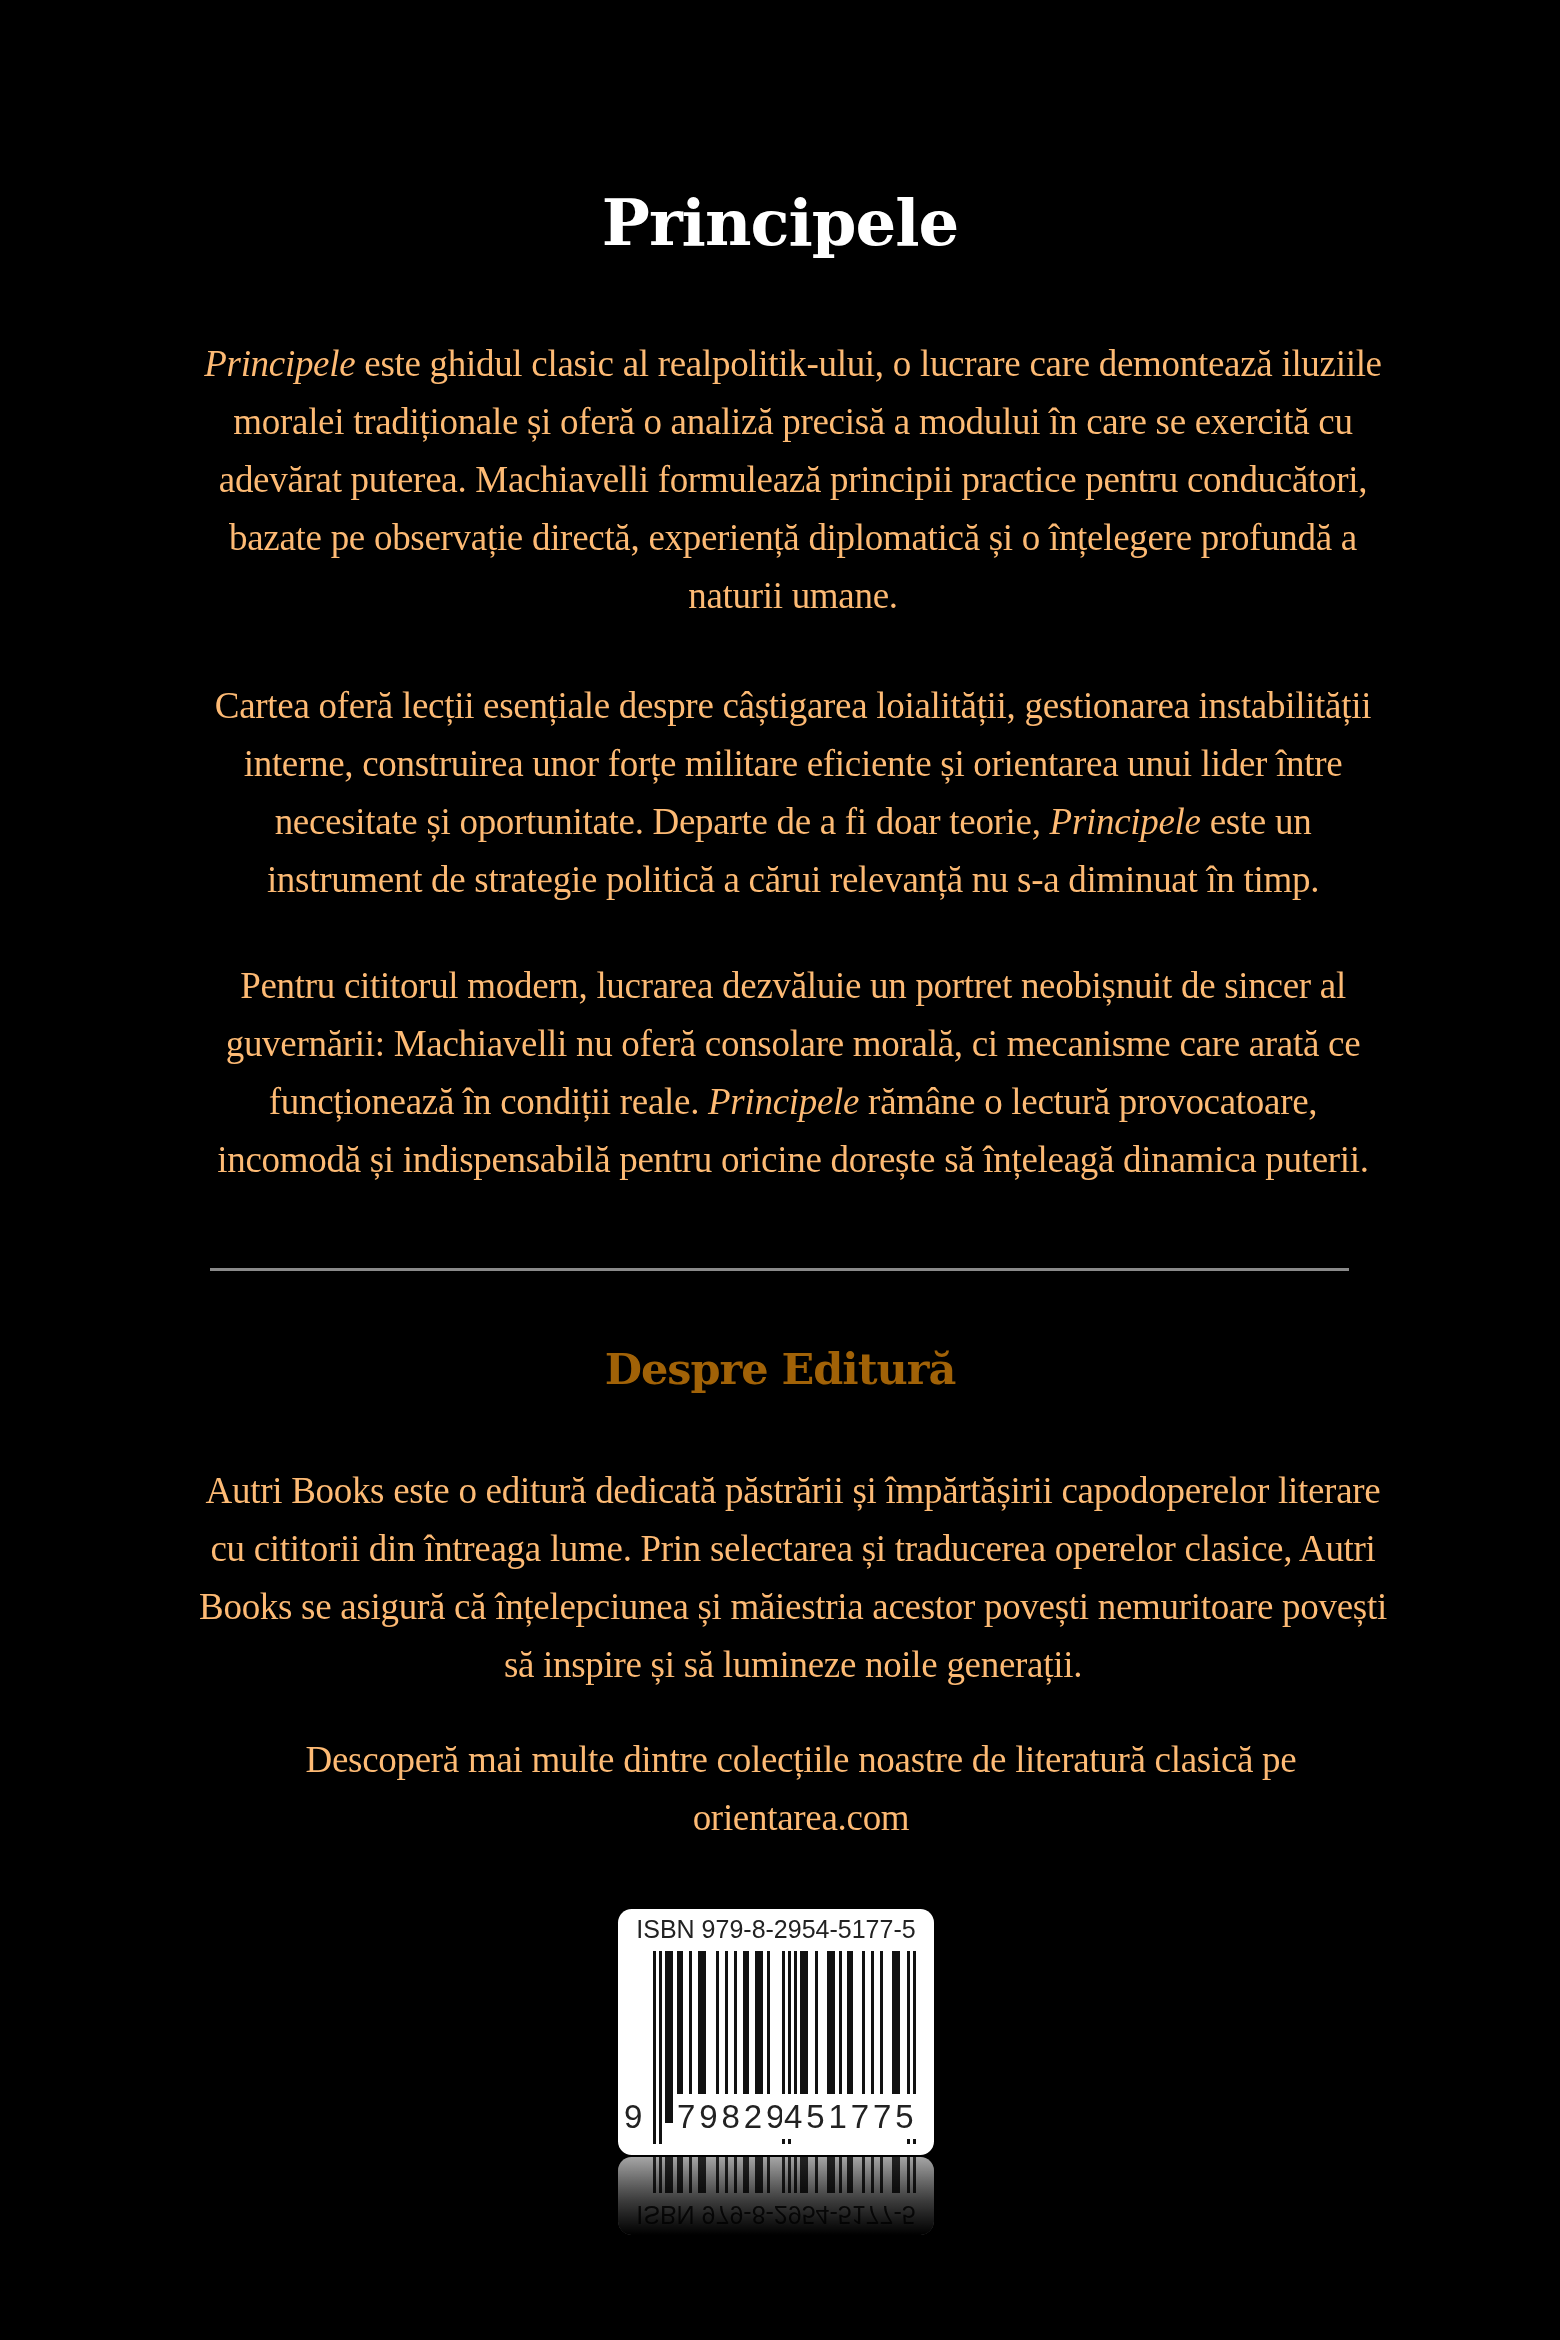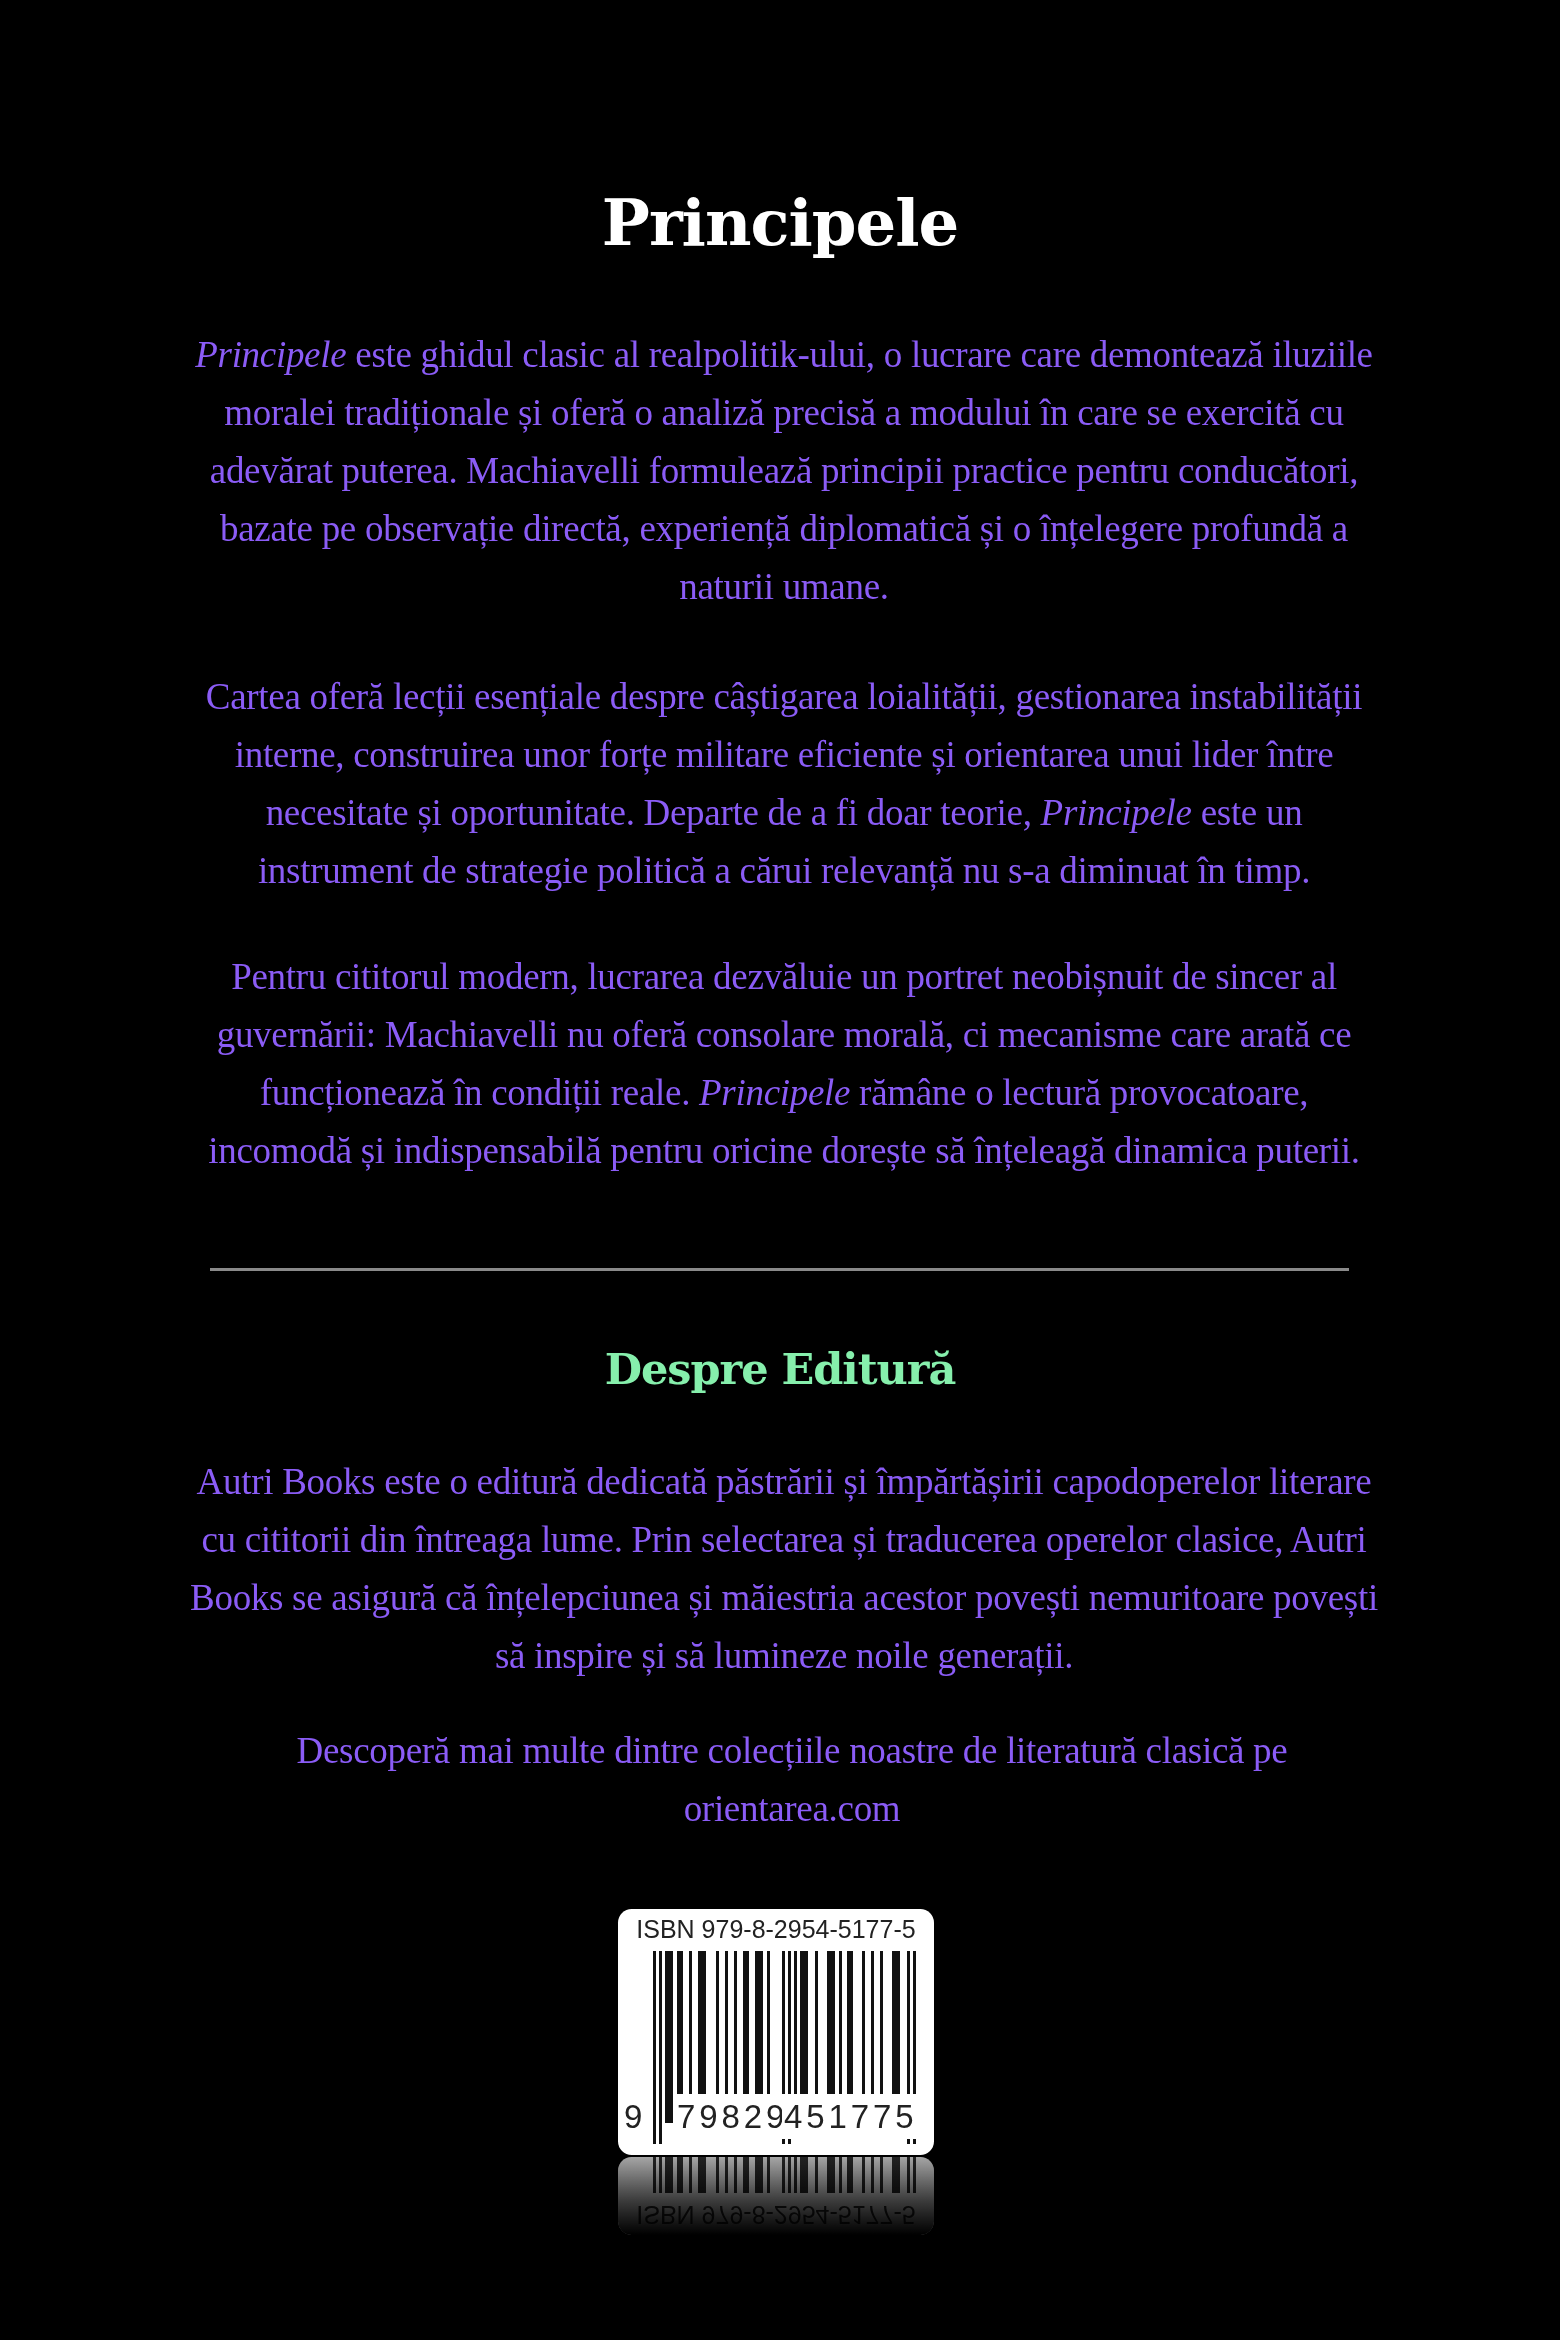--- a/index.html
+++ b/index.html
@@ -33,22 +33,22 @@
       color: #ffffff;
       margin: 0;
     }
     .para {
       position: absolute;
       left: 185px;
       width: 1190px;
       text-align: center;
       font-size: 37px;
       line-height: 58px;
-      color: #8b5cf6;
-      margin: 4px;
+      color: #fdba74;
+      margin: 13px;
       letter-spacing: -0.3px;
     }
     .para i { font-style: italic; }
     .p1 { top: 322px; }
     .p2 { top: 664px; }
     .p3 { top: 944px; }
     .divider {
       position: absolute;
       left: 210px;
       width: 1139px;
@@ -58,21 +58,21 @@
     }
     .subtitle {
       position: absolute;
       left: 0; right: 0;
       top: 1344px;
       text-align: center;
       font-family: "DejaVu Serif", "Liberation Serif", serif;
       font-weight: bold;
       font-size: 43px;
       letter-spacing: -1px;
-      color: #86efac;
+      color: #a16207;
       margin: 0;
     }
     .p4 { top: 1449px; }
     .p5 { top: 1718px; left: 281px; width: 1014px; }
 
     
     .barcode-wrap {
       position: absolute;
       left: 618px;
       top: 1909px;

